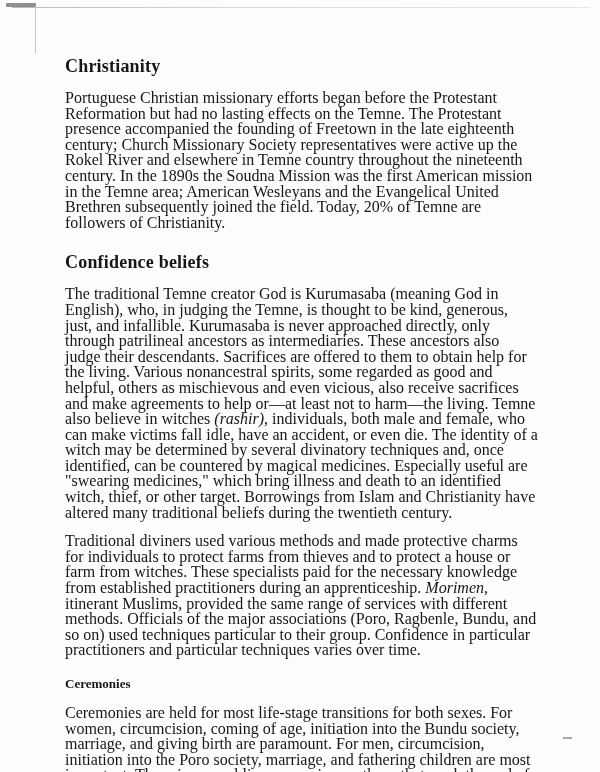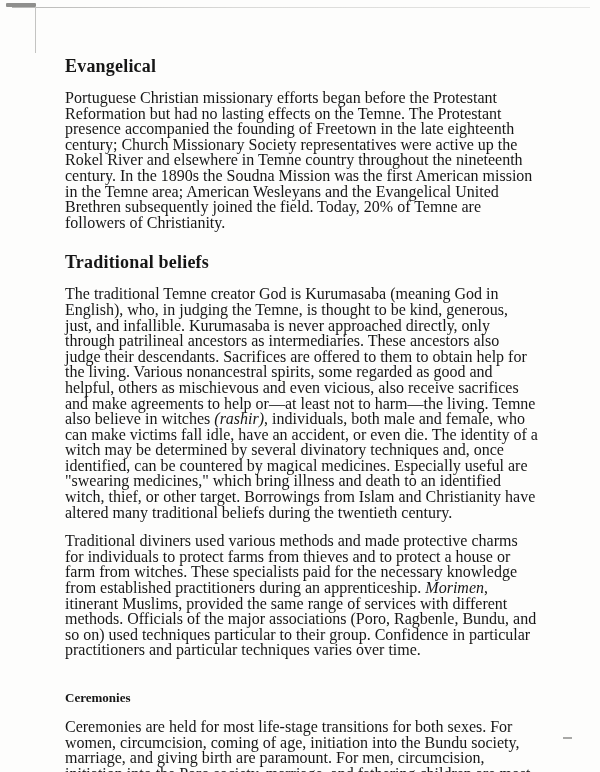--- a/index.html
+++ b/index.html
@@ -24,21 +24,21 @@
     font-weight: bold;
     margin: 22px 0 0 0;
     letter-spacing: 0.2px;
   }
   .h1.first {
     margin-top: 0;
   }
   .h2 {
     font-size: 13px;
     font-weight: bold;
-    margin: 32px 0 0 0;
+    margin: 18px 0 0 0;
   }
   .para {
     font-size: 16px;
     line-height: 15.6px;
     margin: 13px 0 0 0;
     text-align: left;
   }
   .para em {
     font-style: italic;
   }
@@ -80,25 +80,25 @@
 </head>
 <body>
 
 <div class="page">
 
   <div class="scan-corner-mark"></div>
   <div class="scan-top-line"></div>
   <div class="scan-left-line"></div>
   <div class="scan-bottom-tick"></div>
 
-  <div class="h1 first">Evangelical</div>
+  <div class="h1 first">Christianity</div>
 
   <p class="para">Portuguese Christian missionary efforts began before the Protestant Reformation but had no lasting effects on the Temne. The Protestant presence accompanied the founding of Freetown in the late eighteenth century; Church Missionary Society representatives were active up the Rokel River and elsewhere in Temne country throughout the nineteenth century. In the 1890s the Soudna Mission was the first American mission in the Temne area; American Wesleyans and the Evangelical United Brethren subsequently joined the field. Today, 20% of Temne are followers of Christianity.</p>
 
-  <div class="h1">Traditional beliefs</div>
+  <div class="h1">Confidence beliefs</div>
 
   <p class="para"><span>The traditional Temne creator God is Kurumasaba (meaning God in English), who, in judging the Temne, is thought to be kind, generous, just, and infallible. Kurumasaba is never approached directly, only through patrilineal ancestors as intermediaries. These ancestors also judge their descendants. Sacrifices are offered to them to obtain help for the living. Various nonancestral spirits, some regarded as good and helpful, others as mischievous and even vicious, also receive sacrifices and make agreements to help or—at least not to harm—the living. Temne also believe in witches </span><em>(rashir)</em><span>, individuals, both male and female, who can make victims fall idle, have an accident, or even die. The identity of a witch may be determined by several divinatory techniques and, once identified, can be countered by magical medicines. Especially useful are "swearing medicines," which bring illness and death to an identified witch, thief, or other target. Borrowings from Islam and Christianity have altered many traditional beliefs during the twentieth century.</span></p>
 
   <p class="para"><span>Traditional diviners used various methods and made protective charms for individuals to protect farms from thieves and to protect a house or farm from witches. These specialists paid for the necessary knowledge from established practitioners during an apprenticeship. </span><em>Morimen</em><span>, itinerant Muslims, provided the same range of services with different methods. Officials of the major associations (Poro, Ragbenle, Bundu, and so on) used techniques particular to their group. Confidence in particular practitioners and particular techniques varies over time.</span></p>
 
   <div class="h2">Ceremonies</div>
 
   <p class="para">Ceremonies are held for most life-stage transitions for both sexes. For women, circumcision, coming of age, initiation into the Bundu society, marriage, and giving birth are paramount. For men, circumcision, initiation into the Poro society, marriage, and fathering children are most important. The primary public ceremonies are those that mark the end of initiation of groups into Bundu and Poro, both for ordinary initiates and the rarer initiation of officials, and those that are part of the installation or burial of a chief. The principal Christian and Muslim holidays are also marked by ceremonies (e.g., Christmas and the end of Ramadan).</p>
 
 </div>

